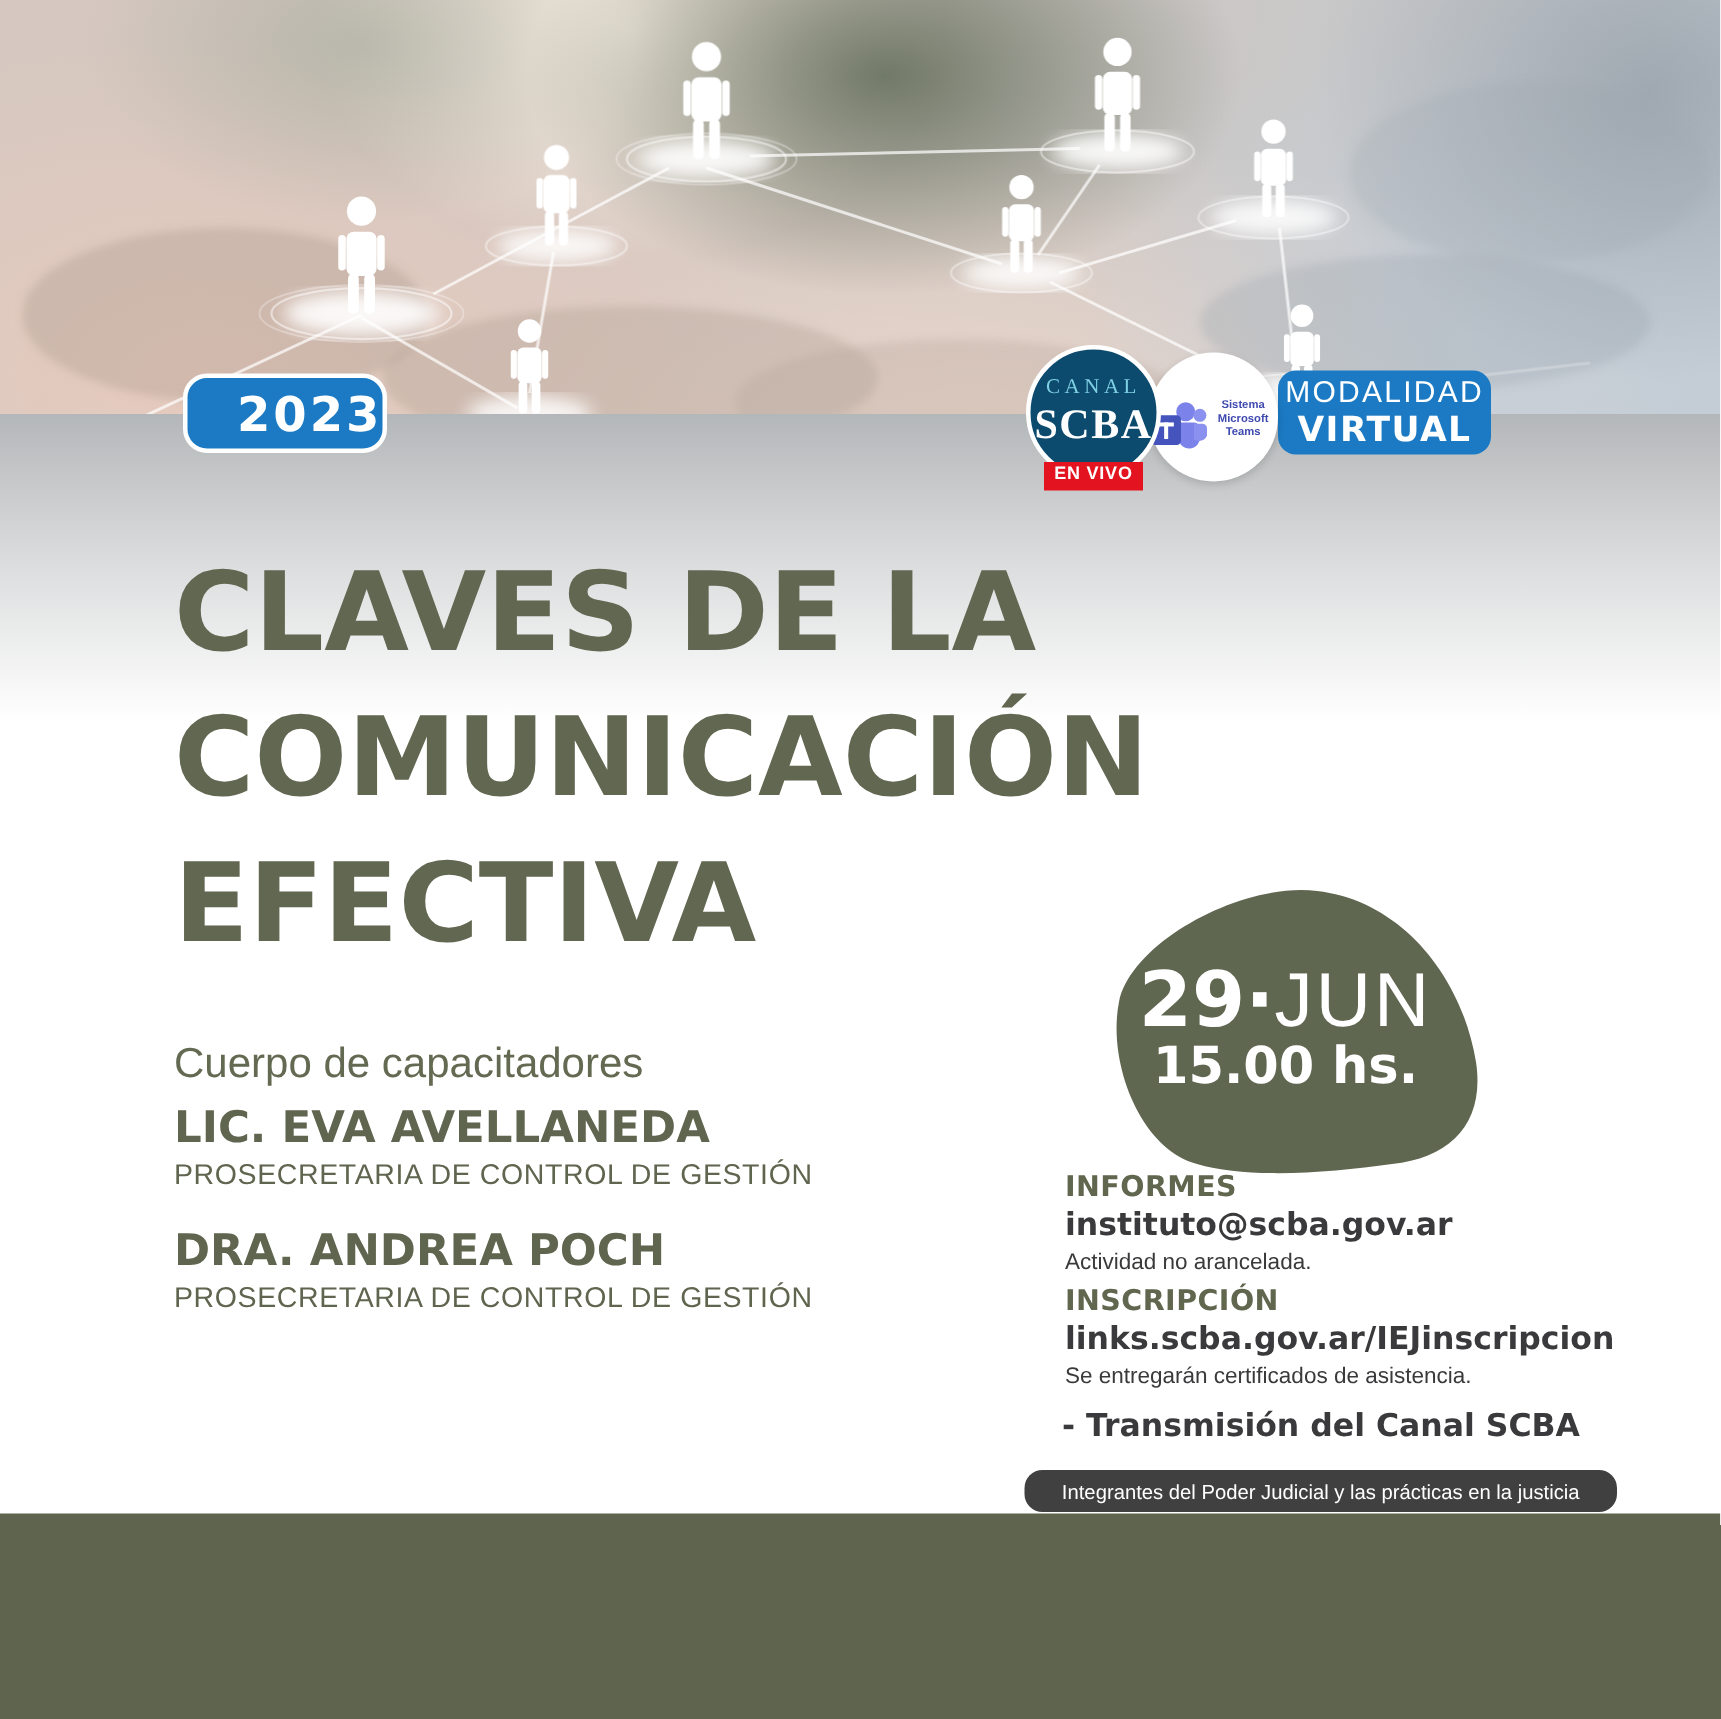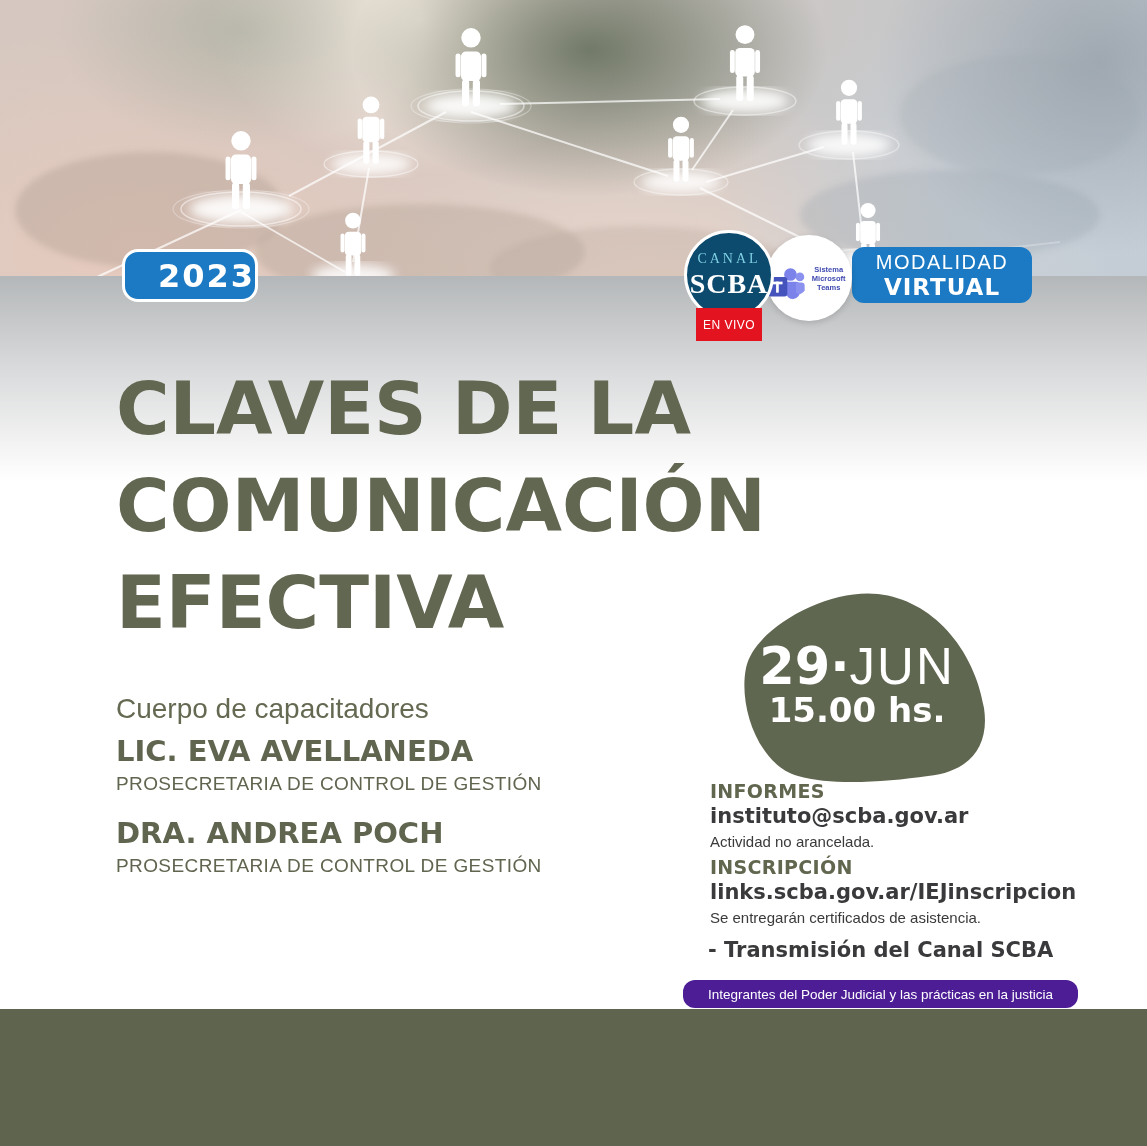--- a/index.html
+++ b/index.html
@@ -27,28 +27,28 @@
   .badge-2023{position:absolute;left:122px;top:249px;width:136px;height:53px;z-index:3;
     background:#1b7ac3;border:3px solid #fff;border-radius:16px;box-sizing:border-box;
     display:flex;align-items:center;justify-content:flex-end;
     color:#fff;font-family:"DejaVu Sans",sans-serif;font-weight:800;font-size:32px;letter-spacing:2px;}
 
   .canal-circle{position:absolute;left:684px;top:230px;width:90px;height:90px;border-radius:50%;z-index:4;
     background:#0c4a6e;border:3px solid #fff;box-sizing:border-box;
     display:flex;flex-direction:column;align-items:center;justify-content:center;}
   .canal-l1{font-family:"Liberation Serif",serif;font-size:14px;letter-spacing:3px;color:#7fd0e3;margin-bottom:1px;}
   .canal-l2{font-family:"Liberation Serif",serif;font-size:28px;font-weight:700;color:#fff;letter-spacing:1px;}
-  .envivo{position:absolute;left:696px;top:308px;width:66px;height:33px;background:#e31420;z-index:5;
-    display:flex;align-items:center;justify-content:center;color:#fff;font-size:12px;font-weight:400;letter-spacing:.5px;}
+  .envivo{position:absolute;left:696px;top:308px;width:66px;height:19px;background:#e31420;z-index:5;
+    display:flex;align-items:flex-start;justify-content:center;color:#fff;font-size:12px;font-weight:700;letter-spacing:.5px;}
 
   .teams-circle{position:absolute;left:766px;top:235px;width:86px;height:86px;border-radius:50%;z-index:3;
     background:#fff;box-shadow:0 2px 6px rgba(0,0,0,.15);display:flex;flex-direction:row;align-items:center;}
   .teams-caption{font-size:7.5px;font-weight:700;color:#3f4ab0;text-align:center;line-height:9px;margin-top:1px;}
 
-  .modalidad{position:absolute;left:852px;top:247px;width:180px;height:56px;border-radius:12px;z-index:2;
+  .modalidad{position:absolute;left:852px;top:247px;width:142px;height:56px;border-radius:12px;z-index:2;
     background:#1b7ac3;display:flex;flex-direction:column;align-items:center;justify-content:center;color:#fff;}
   .modalidad .l1{font-size:20px;font-weight:400;letter-spacing:1.5px;line-height:23px;}
   .modalidad .l2{font-family:"DejaVu Sans",sans-serif;font-size:23px;font-weight:800;letter-spacing:1px;line-height:26px;}
 
   
   .title{position:absolute;left:116px;top:360px;width:820px;z-index:2;
     font-family:"DejaVu Sans",sans-serif;font-weight:800;font-size:73px;line-height:97px;color:#626751;}
 
   
   .trainers{position:absolute;left:116px;top:692px;width:560px;color:#5f654e;}
@@ -71,21 +71,21 @@
   .info{position:absolute;left:710px;width:420px;}
   .informes{top:780px;} .inscripcion{top:856px;}
   .info-h{font-family:"DejaVu Sans",sans-serif;font-weight:800;font-size:19px;color:#61674f;line-height:23px;letter-spacing:.3px;}
   .info-main{font-family:"DejaVu Sans",sans-serif;font-weight:800;font-size:21px;color:#3a3a3c;line-height:27px;}
   .info-note{font-size:15px;color:#3a3a3c;line-height:23px;}
   .transmision{position:absolute;left:708px;top:938px;
     font-family:"DejaVu Sans",sans-serif;font-weight:800;font-size:21px;color:#3a3a3c;}
 
   
   .ribbon{position:absolute;left:683px;top:980px;width:395px;height:28px;border-radius:12px;z-index:2;
-    background:#4c1d95;display:flex;align-items:center;justify-content:center;
+    background:#404040;display:flex;align-items:center;justify-content:center;
     color:#fff;font-size:13.5px;white-space:nowrap;}
 
   
   .footer{position:absolute;left:0;top:1009px;width:1147px;height:137px;background:#5e644d;z-index:1;}
   .crest{position:absolute;left:320px;top:1026px;}
   .inst{position:absolute;left:406px;top:1038px;color:#f0f1ea;}
   .inst-l{font-size:15px;letter-spacing:1.5px;line-height:19px;font-weight:400;}
   .inst-sc{font-variant:small-caps;font-weight:700;font-size:14px;letter-spacing:.8px;line-height:18px;}
   .inst-gap{height:5px;}
   .subsec{position:absolute;left:585px;top:1036px;width:310px;text-align:center;color:#fff;

